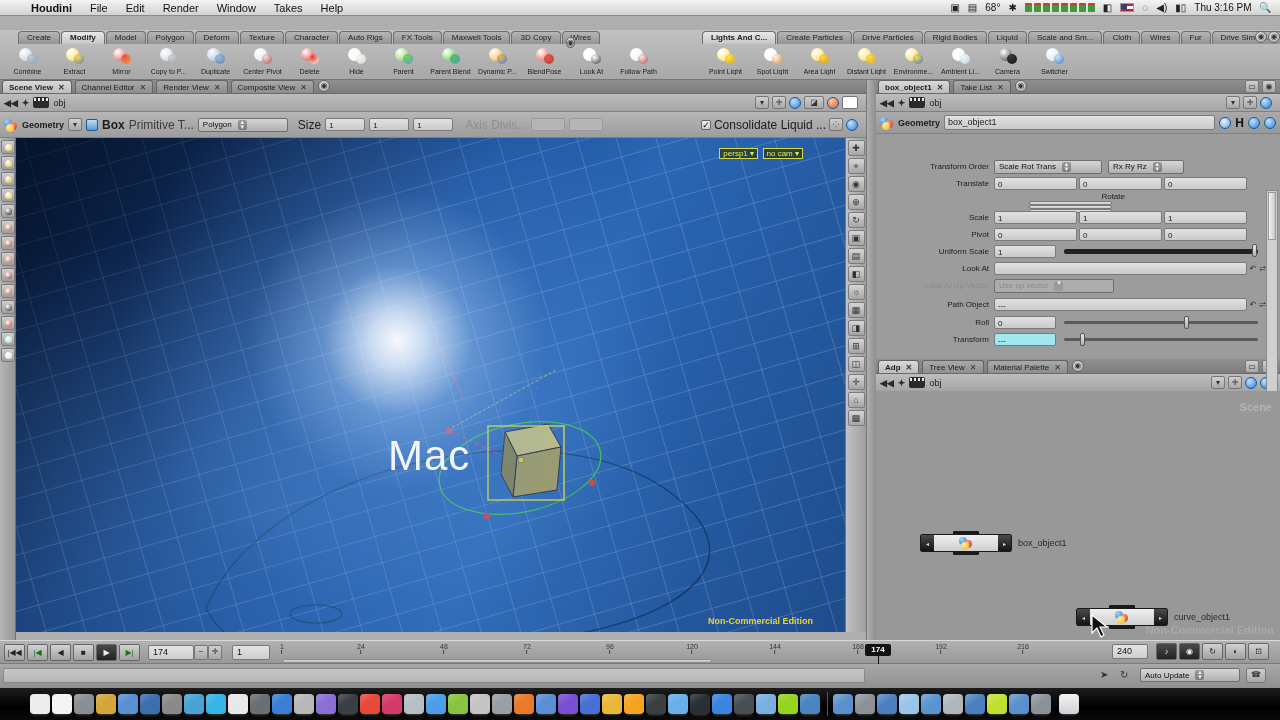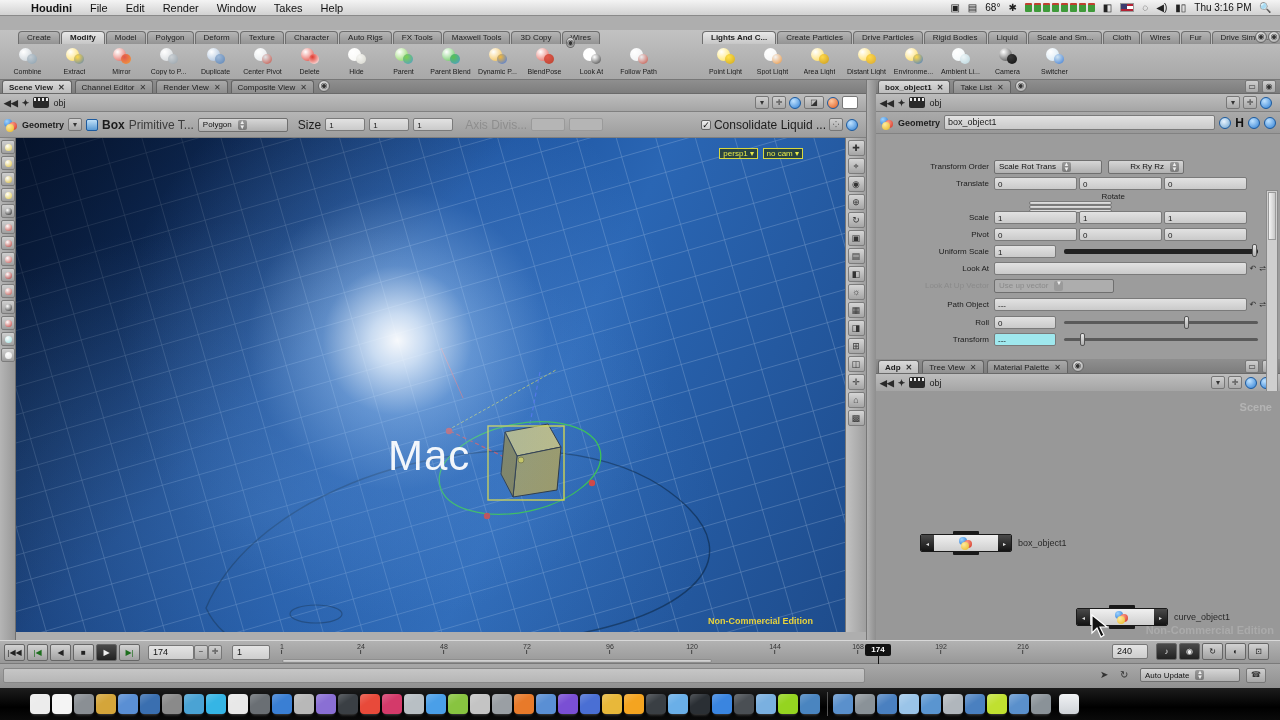--- a/index.html
+++ b/index.html
@@ -626,21 +626,21 @@
       <span class="bluedot" style="background:radial-gradient(circle at 40% 35%,#e8f4ff,#6aa0cc)"></span>
       <span style="font-weight:bold; font-size:12px; color:#111;">H</span>
       <span class="bluedot"></span>
       <span class="bluedot"></span>
     </div>
     <div style="position:relative; height:225px;" id="param-body">
       <div id="param-rows">
           <div class="prm-row" style="top:24px;">
             <span class="prm-lbl ">Transform Order</span>
             <span class="dd" style="width:108px;">Scale Rot Trans<span class="stp">▲<br>▼</span></span>
-            <span class="dd" style="width:76px; margin-left:6px;justify-content:flex-end;">Rx Ry Rz<span class="stp">▲<br>▼</span></span>
+            <span class="dd" style="width:76px; margin-left:6px;">Rx Ry Rz<span class="stp">▲<br>▼</span></span>
           </div>
           <div class="prm-row" style="top:41px;">
             <span class="prm-lbl ">Translate</span>
             <span class="field vecf">0</span>
             <span class="field vecf">0</span>
             <span class="field vecf">0</span>
           </div>
           <div class="prm-row" style="top:58px;flex-direction:column;">
             <span class="prm-lbl ">Rotate</span>
             <span class="field vecf">0</span>

